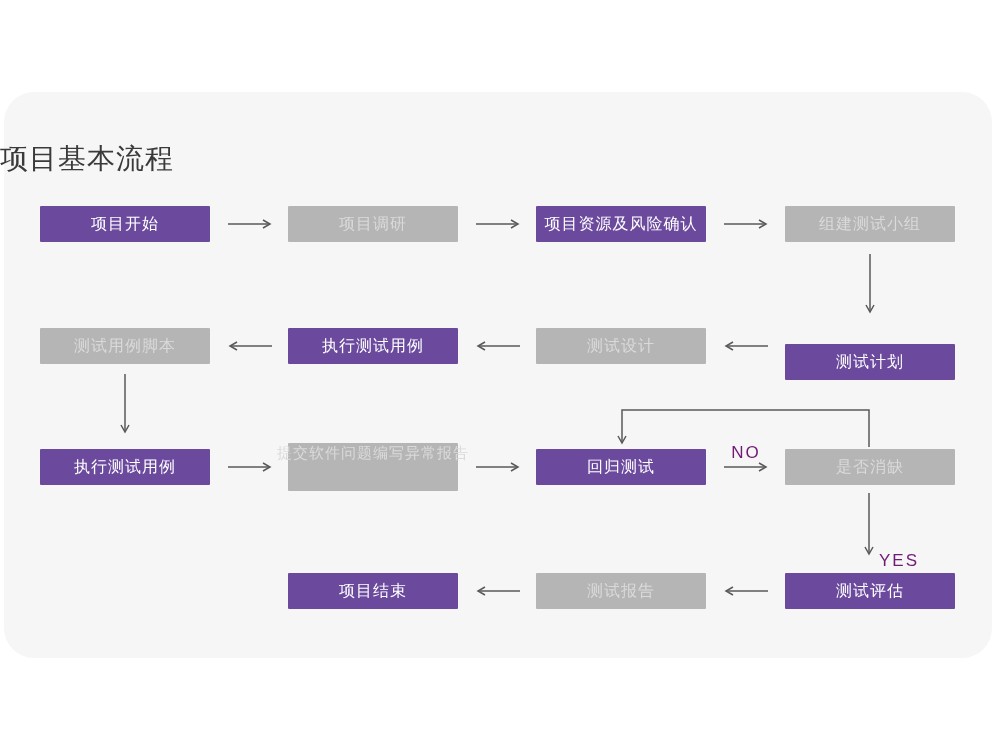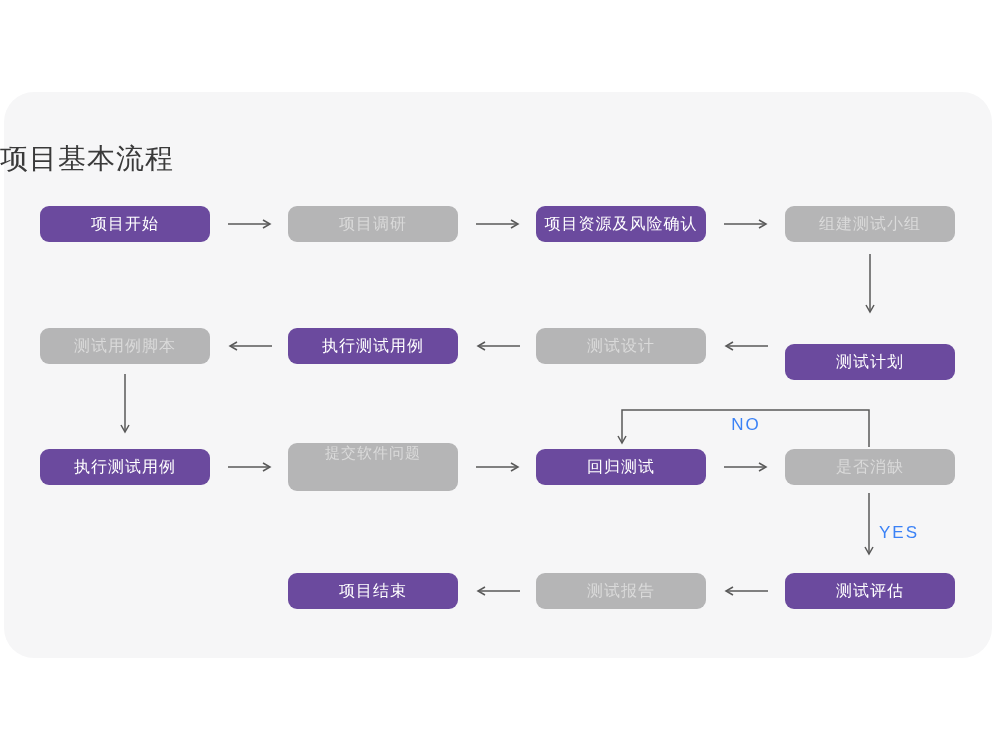--- a/index.html
+++ b/index.html
@@ -10,31 +10,31 @@
   .card{
     position:absolute;left:4px;top:92px;width:988px;height:566px;
     background:var(--card-bg,#f6f6f7);border-radius:30px;
   }
   .title{
     position:absolute;left:0;top:142px;width:1000px;height:34px;line-height:34px;
     font-size:28px;letter-spacing:1px;color:var(--title,#3a3a3a);
     font-weight:500;
   }
   .node{
-    position:absolute;width:170px;height:36px;line-height:36px;border-radius:9px;
+    position:absolute;width:170px;height:36px;line-height:36px;border-radius:1px;
     text-align:center;font-size:16px;letter-spacing:1px;white-space:nowrap;
   }
   .node.primary{background:var(--primary,#6b4a9e);color:#ffffff;}
   .node.muted{background:var(--muted,#b5b5b6);color:var(--muted-text,#dadada);}
   .node.two-line{
     height:48px;line-height:20px;padding-top:0;top:443px;
     display:flex;flex-direction:row;justify-content:center;font-size:15px;
   }
   .edge-label{
-    position:absolute;font-size:17px;letter-spacing:2px;color:#3b82f6;
+    position:absolute;font-size:17px;letter-spacing:2px;color:#701a75;margin-top:28px;
   }
   svg.wires{position:absolute;left:0;top:0;pointer-events:none;}
   svg.wires path{stroke:var(--arrow,#595959);stroke-width:1.5;fill:none;}
 </style>
 </head>
 <body>
 
 <div class="card"></div>
 
 <div class="title">项目基本流程</div>
@@ -68,20 +68,21 @@
 <div class="node muted" style="left:785px;top:206px">组建测试小组</div>
 
 <div class="node primary" style="left:785px;top:344px">测试计划</div>
 <div class="node muted" style="left:536px;top:328px">测试设计</div>
 <div class="node primary" style="left:288px;top:328px">执行测试用例</div>
 <div class="node muted" style="left:40px;top:328px">测试用例脚本</div>
 
 <div class="node primary" style="left:40px;top:449px">执行测试用例</div>
 <div class="node muted two-line" style="left:288px">
   <span>提交软件问题</span>
+  <span>编写异常报告</span>
 </div>
 <div class="node primary" style="left:536px;top:449px">回归测试</div>
 <div class="node muted" style="left:785px;top:449px">是否消缺</div>
 
 <div class="edge-label" style="left:722px;top:415px;width:48px;text-align:center">NO</div>
 <div class="edge-label" style="left:879px;top:523px">YES</div>
 
 <div class="node primary" style="left:785px;top:573px">测试评估</div>
 <div class="node muted" style="left:536px;top:573px">测试报告</div>
 <div class="node primary" style="left:288px;top:573px">项目结束</div>

